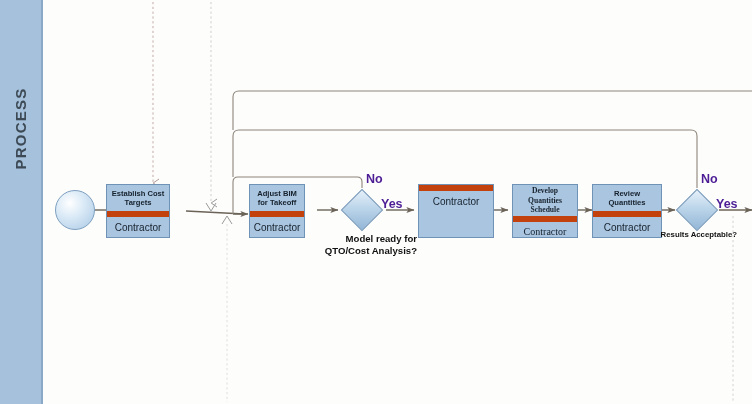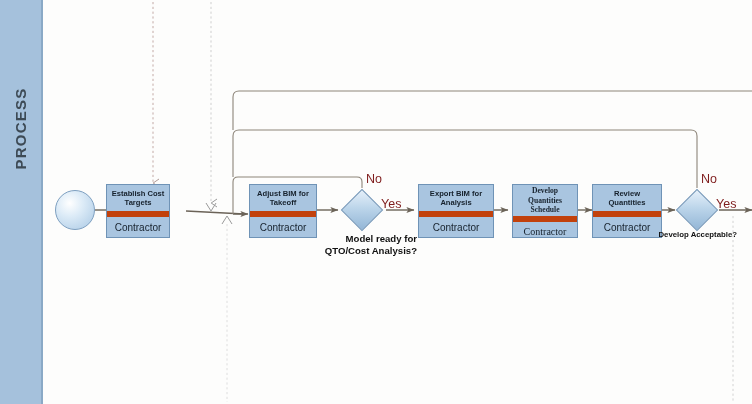--- a/index.html
+++ b/index.html
@@ -134,22 +134,22 @@
   .gw-caption.small {
     font-size: 7.8px;
     line-height: 9.6px;
     width: 80px;
   }
 
   
   .branch-label {
     position: absolute;
     font-size: 12.5px;
-    font-weight: normal;
-    color: #7f1d1d;
+    font-weight: bold;
+    color: #4c1d95;
     white-space: nowrap;
   }
 </style>
 </head>
 <body>
 
 <div id="canvas">
 
   <div class="lane-band">
     <div class="lane-label">PROCESS</div>
@@ -203,47 +203,46 @@
     <path d="M752,91 L239,91 Q233,91 233,97 L233,130" fill="none" stroke="#8d8579" stroke-width="1.1"></path>
   </svg>
 
   <div class="start-event" style="left:55px; top:190px;"></div>
 
   <div class="task" style="left:106px; top:184px; width:64px; height:54px;">
     <div class="task-title">Establish Cost Targets</div>
     <div class="task-role">Contractor</div>
   </div>
 
-  <div class="task" style="left:249px; top:184px; width:68px; height:54px;">
+  <div class="task" style="left:249px; top:184px; width:56px; height:54px;">
     <div class="task-title">Adjust BIM for Takeoff</div>
     <div class="task-role">Contractor</div>
   </div>
 
   <div class="gateway" style="left:340px; top:188px;">
     <div class="dia"></div>
   </div>
   <div class="branch-label" style="left:366px; top:172px;">No</div>
   <div class="branch-label" style="left:381px; top:197px;">Yes</div>
   <div class="gw-caption" style="left:307px; top:233px;">Model ready for QTO/Cost Analysis?</div>
 
   <div class="task" style="left:418px; top:184px; width:76px; height:54px;">
-    <div class="task-title">Export BIM for Analysis</div>
     <div class="task-role">Contractor</div>
   </div>
 
   <div class="task" style="left:512px; top:184px; width:66px; height:54px;font-family:Liberation Serif, serif;">
     <div class="task-title">Develop Quantities Schedule</div>
     <div class="task-role">Contractor</div>
   </div>
 
   <div class="task" style="left:592px; top:184px; width:70px; height:54px;">
     <div class="task-title">Review Quantities</div>
     <div class="task-role">Contractor</div>
   </div>
 
   <div class="gateway" style="left:675px; top:188px;">
     <div class="dia"></div>
   </div>
   <div class="branch-label" style="left:701px; top:172px;">No</div>
   <div class="branch-label" style="left:716px; top:197px;">Yes</div>
-  <div class="gw-caption small" style="left:657px; top:230px;">Develop Acceptable?</div>
+  <div class="gw-caption small" style="left:657px; top:230px;">Results Acceptable?</div>
 
 </div>
 
 </body></html>

